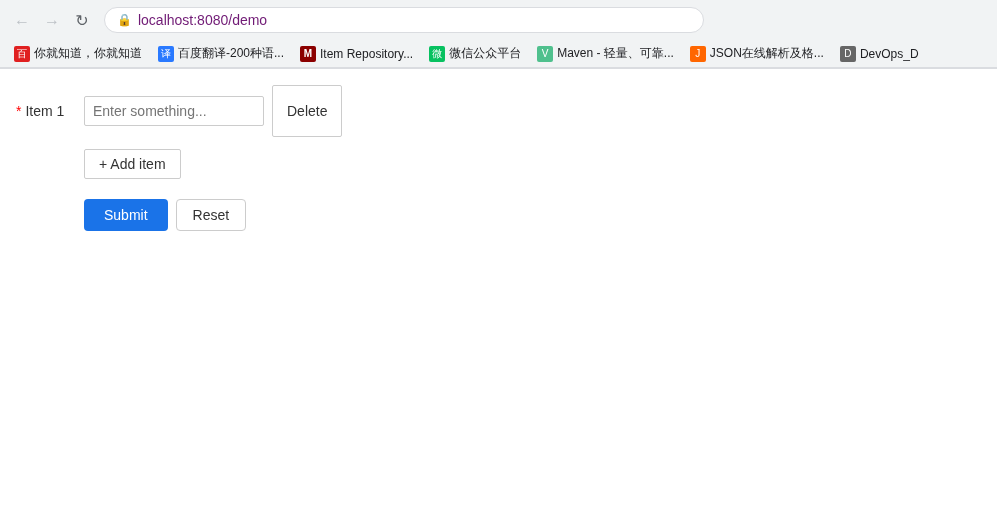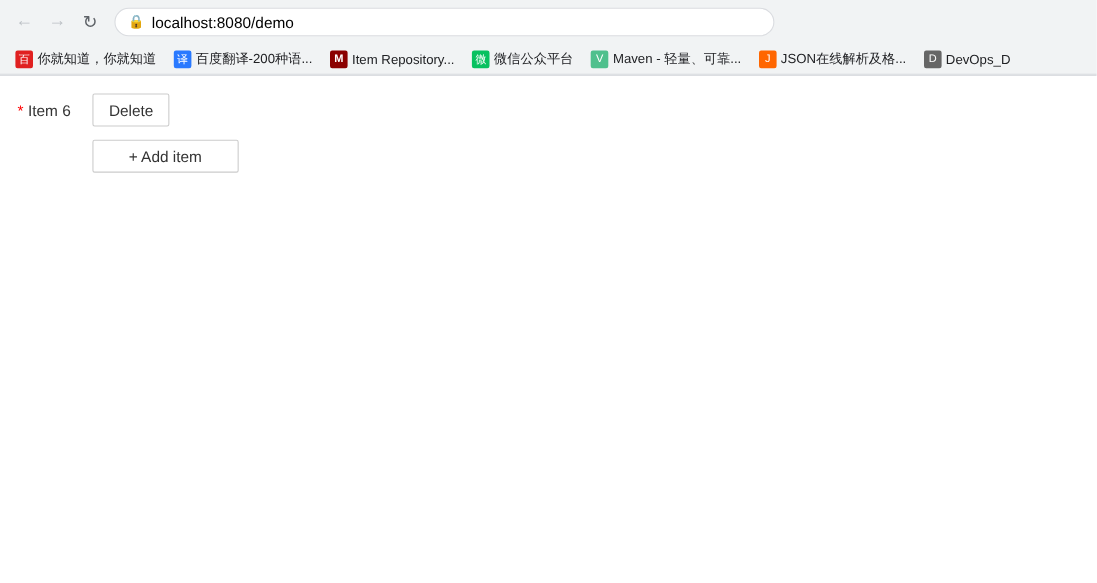--- a/index.html
+++ b/index.html
@@ -65,21 +65,21 @@
       max-width: 600px;
     }
 
     .address-info-icon {
       color: #5f6368;
       font-size: 12px;
     }
 
     .address-text {
       font-size: 14px;
-      color: #000000;
+      color: #701a75;
     }
 
     .bookmarks-bar {
       display: flex;
       align-items: center;
       padding: 2px 8px;
       gap: 4px;
       background: #f1f3f4;
       border-bottom: 1px solid #dadce0;
       overflow: hidden;
@@ -138,34 +138,34 @@
       border: 1px solid #ccc;
       border-radius: 2px;
       padding: 6px 8px;
       font-size: 14px;
       width: 180px;
       outline: none;
       color: #999;
     }
 
     .delete-btn {
+      padding: 17px 14px;
+      background: #fff;
+      border: 1px solid #ccc;
+      border-radius: 2px;
+      font-size: 14px;
+      cursor: pointer;
+      color: #333;
+    }
+
+    .add-item-btn {
+      display: flex;
+      align-items: center;
+      gap: 4px;
       padding: 6px 14px;
-      background: #fff;
-      border: 1px solid #ccc;
-      border-radius: 2px;
-      font-size: 14px;
-      cursor: pointer;
-      color: #333;
-    }
-
-    .add-item-btn {
-      display: flex;
-      align-items: center;
-      gap: 4px;
-      padding: 6px 32px;
       background: #fff;
       border: 1px solid #ccc;
       border-radius: 2px;
       font-size: 14px;
       cursor: pointer;
       color: #333;
       margin-bottom: 20px;
       margin-left: 0;
     }
 
@@ -238,22 +238,27 @@
       <div class="bookmark-favicon" style="background:#666;color:#fff;">D</div>
       <span>DevOps_D</span>
     </div>
   </div>
 </div>
 
 <div class="page-content">
   <div class="form-row">
     <div class="item-label">
       <span class="required-star">*</span>
-      <span>Item 6</span>
-    </div>
+      <span>Item 1</span>
+    </div>
+    <input class="item-input" type="text" placeholder="Enter something..." style="">
     <button class="delete-btn">Delete</button>
   </div>
 
   <div style="margin-left: 68px; margin-bottom: 20px;">
     <button class="add-item-btn">+ Add item</button>
   </div>
 
+  <div class="action-buttons" style="margin-left: 68px;">
+    <button class="submit-btn">Submit</button>
+    <button class="reset-btn">Reset</button>
+  </div>
 </div>
 
 </body></html>

